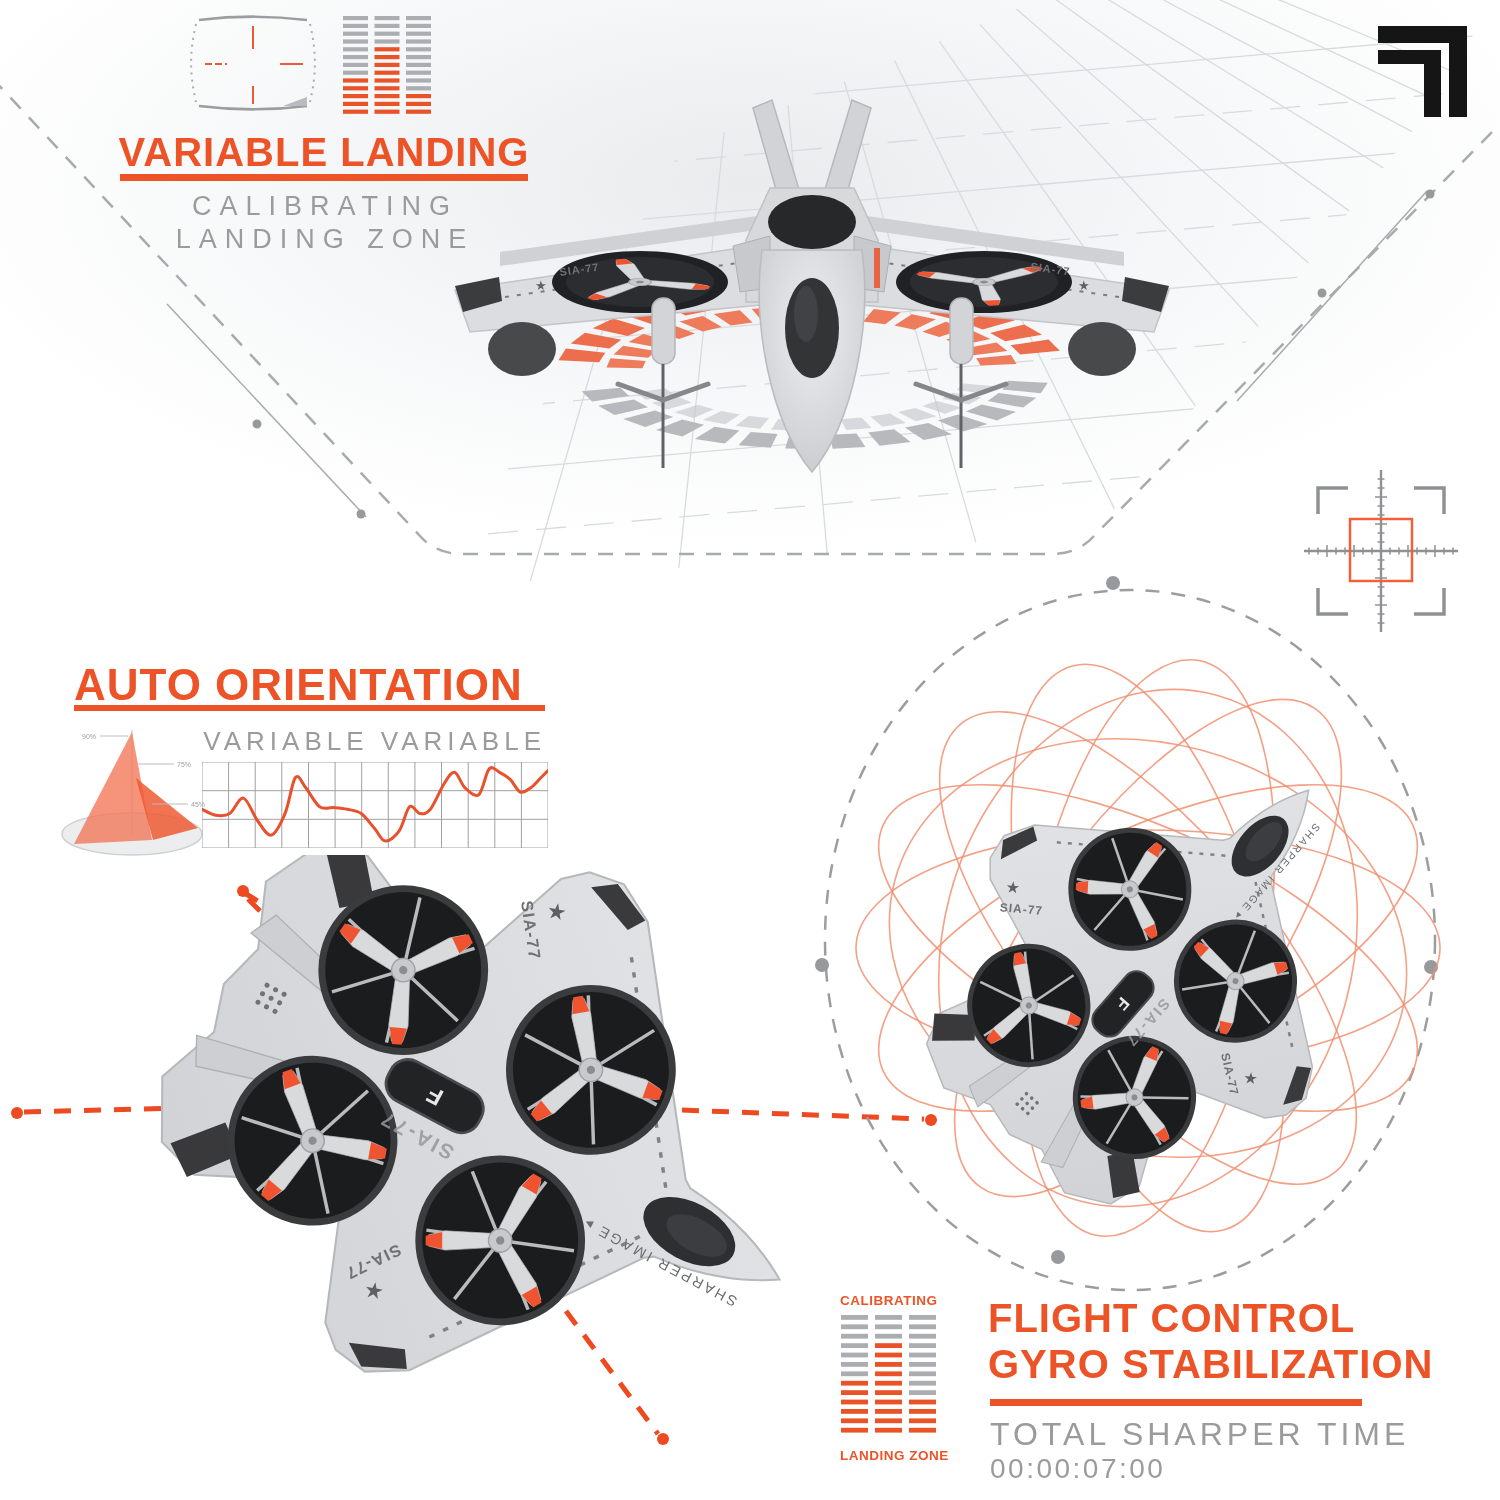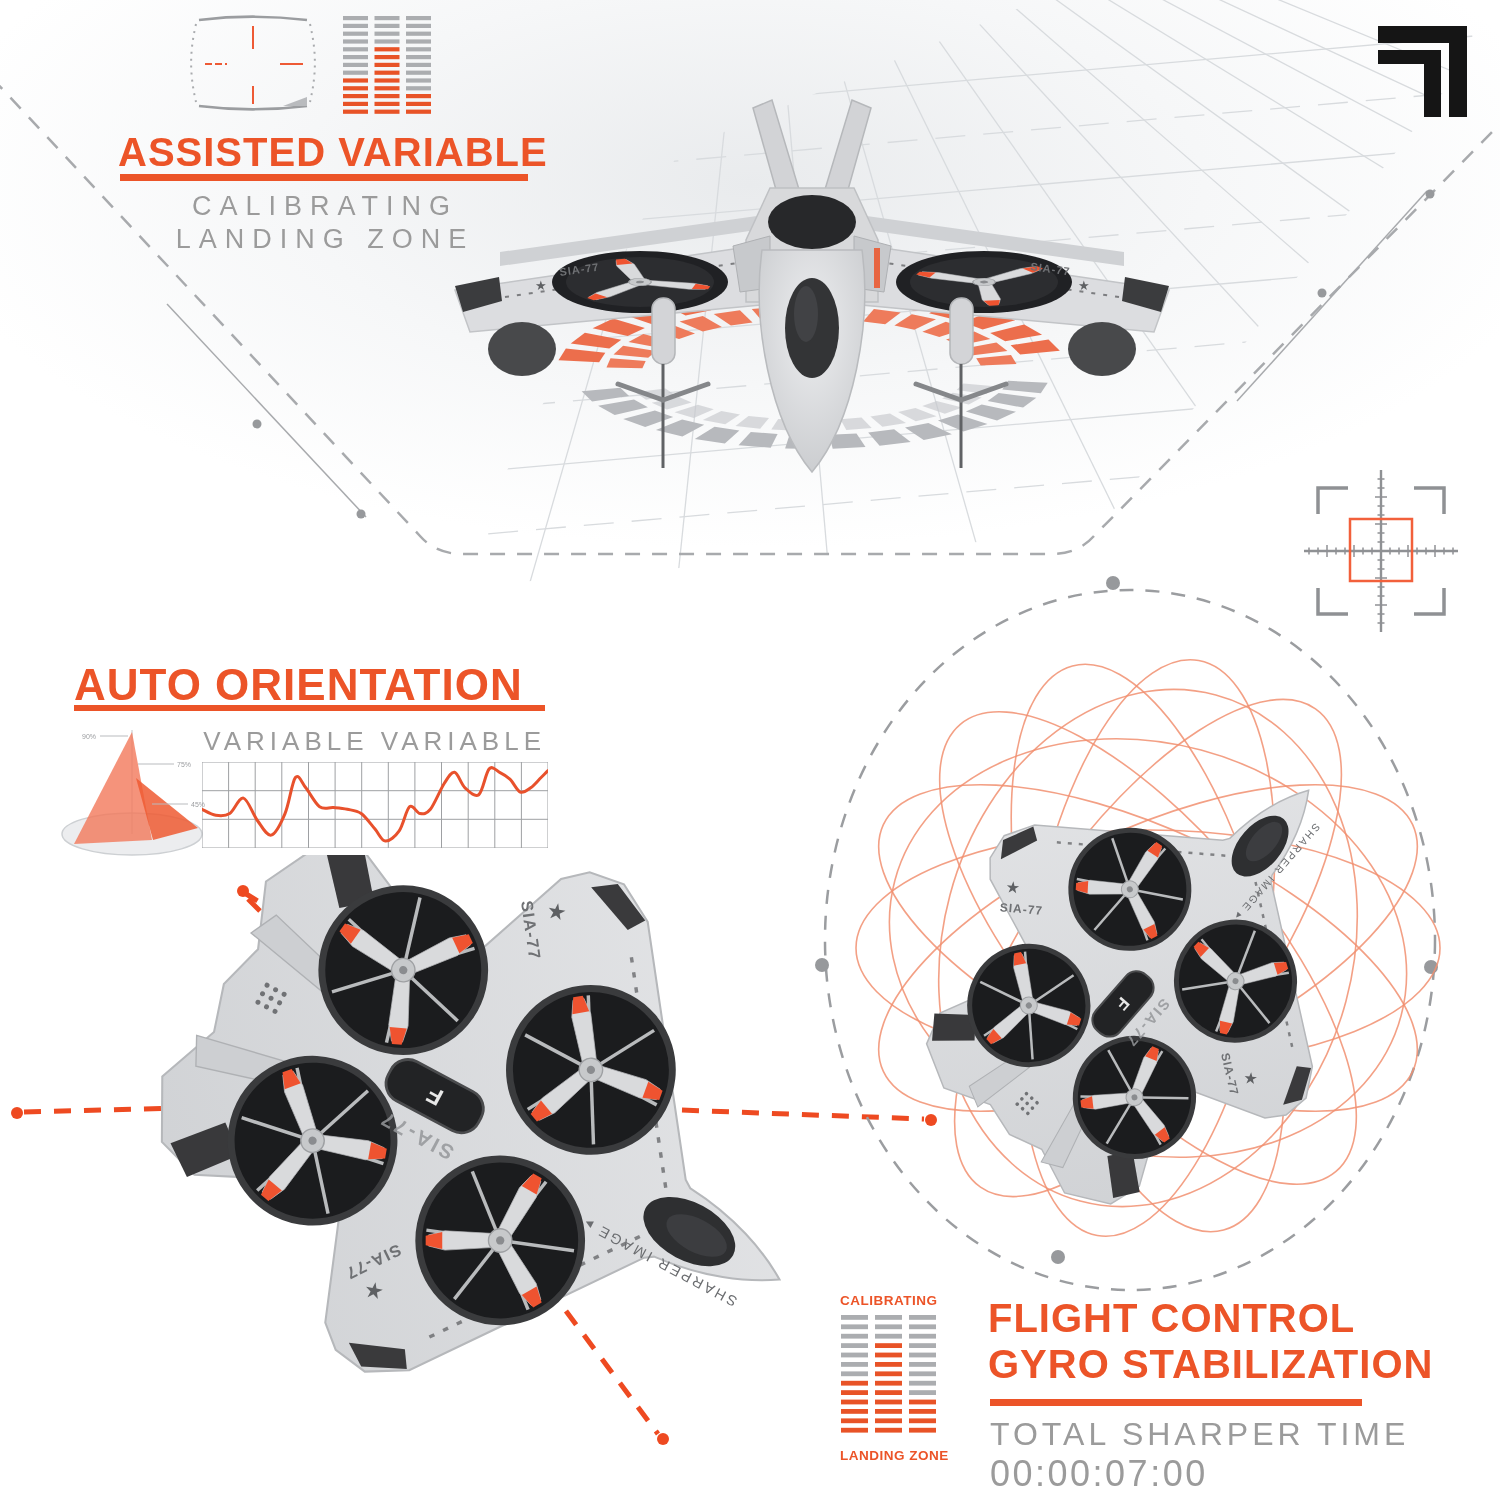--- a/index.html
+++ b/index.html
@@ -12,21 +12,21 @@
   .rule{background:#EC5428;}
   #al-title{left:118px;top:130px;width:412px;text-align:center;font-size:40px;letter-spacing:1px;}
   #al-underline{left:120px;top:174px;width:408px;height:7px;}
   #al-sub{left:60px;top:190px;width:530px;text-align:center;font-size:27px;letter-spacing:8px;line-height:33px;}
   #ao-title{left:74px;top:660px;font-size:44px;letter-spacing:1px;}
   #ao-underline{left:74px;top:705px;width:471px;height:6px;}
   #ao-sub{left:200px;top:726px;width:346px;text-align:right;font-size:26px;letter-spacing:5px;}
   #gyro-title{left:988px;top:1295px;font-size:40px;letter-spacing:1px;line-height:46px;}
   #gyro-underline{left:990px;top:1399px;width:372px;height:7px;}
   #gyro-sub{left:990px;top:1416px;font-size:32px;letter-spacing:4px;}
-  #gyro-time{left:990px;top:1453px;font-size:36px;letter-spacing:2.5px;}
+  #gyro-time{left:990px;top:1453px;font-size:28px;letter-spacing:2.5px;}
   svg{display:block;}
 </style>
 </head>
 <body>
 
 <div id="canvas">
 
   <svg width="0" height="0" aria-hidden="true">
     <defs>
       <linearGradient id="lg-body" x1="0" y1="0" x2="1" y2="1">
@@ -335,21 +335,21 @@
         <rect x="64" y="48.8" width="25" height="4.2" fill="#ABADB0"></rect>
         <rect x="64" y="56.6" width="25" height="4.2" fill="#ABADB0"></rect>
         <rect x="64" y="64.4" width="25" height="4.2" fill="#ABADB0"></rect>
         <rect x="64" y="72.2" width="25" height="4.2" fill="#ABADB0"></rect>
         <rect x="64" y="80" width="25" height="4.2" fill="#E85327"></rect>
         <rect x="64" y="87.8" width="25" height="4.2" fill="#E85327"></rect>
         <rect x="64" y="95.6" width="25" height="4.2" fill="#E85327"></rect>
       </g>
   </svg>
 
-  <div id="al-title" class="abs title-orange">ASSISTED VARIABLE</div>
+  <div id="al-title" class="abs title-orange">VARIABLE LANDING</div>
   <div id="al-underline" class="abs rule"></div>
   <div id="al-sub" class="abs sub-gray">
     <div>CALIBRATING</div>
     <div>LANDING ZONE</div>
   </div>
 
   <svg id="brand-logo" class="abs" style="left:1372px;top:24px" width="96" height="95" viewBox="0 0 96 95">
     <rect x="6" y="2" width="89" height="17" fill="#151515"></rect>
     <rect x="77" y="2" width="18" height="91" fill="#151515"></rect>
     <rect x="6" y="26" width="63" height="14" fill="#151515"></rect>

